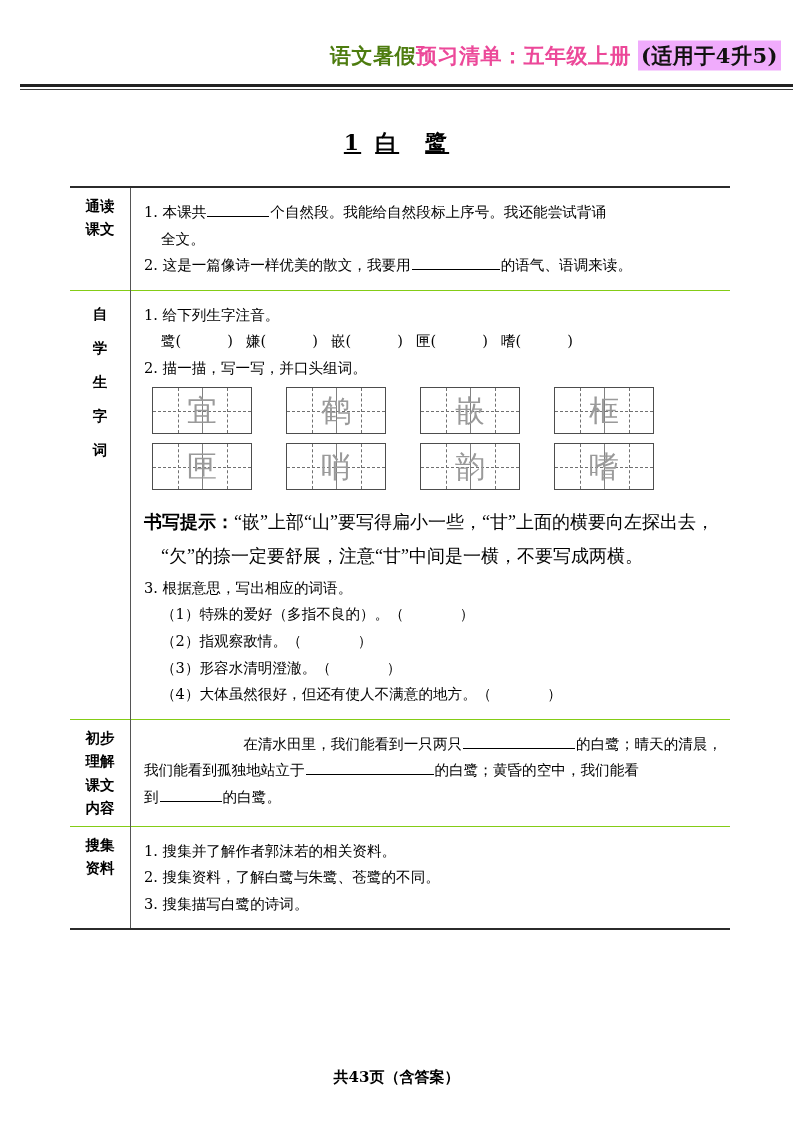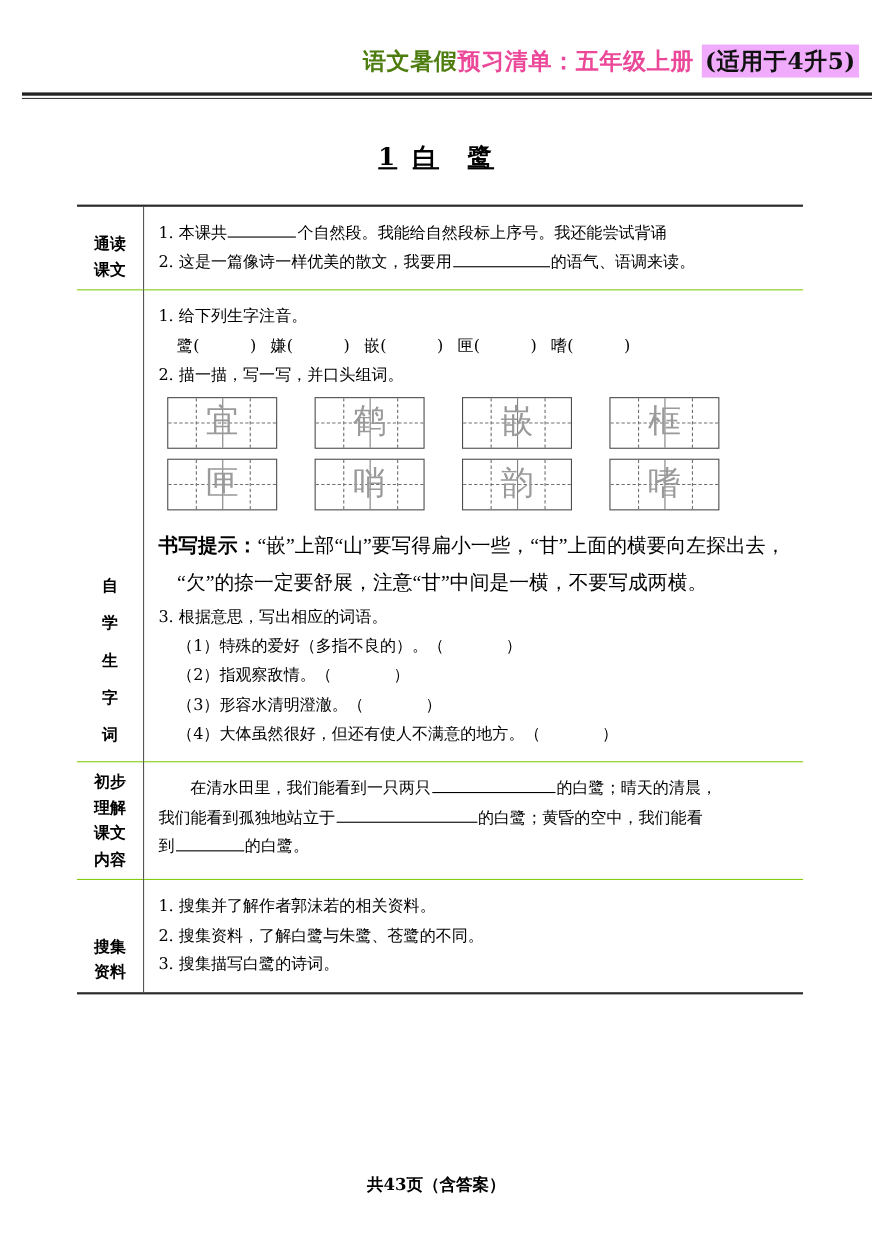--- a/index.html
+++ b/index.html
@@ -102,21 +102,21 @@
   .row + .row .label-col,
   .row + .row .body-col {
     border-top: 1px solid #84cc16;
   }
   .label-col {
     width: 60px;
     flex: 0 0 60px;
     display: flex;
     flex-direction: column;
     align-items: center;
-    justify-content: flex-end;
+    justify-content: flex-start;
     font-size: 14.5px;
     font-weight: bold;
     line-height: 1.62;
     padding: 6px 0;
     box-sizing: border-box;
     text-align: center;
   }
   .label-col.sparse { line-height: 2.35; }
   .divider {
     width: 1px;
@@ -128,21 +128,21 @@
     flex: 1 1 auto;
     padding: 11px 8px 11px 13px;
     box-sizing: border-box;
     font-size: 14.6px;
     line-height: 1.82;
   }
 
   .qline { white-space: nowrap; }
   .qnum { font-family: "DejaVu Serif", serif; }
   .indent-1 { padding-left: 17px; }
-  .para-indent { text-indent: 29px; }
+  .para-indent { text-indent: 29px; text-align: right; }
 
   .blank {
     display: inline-block;
     border-bottom: 1px solid #000000;
     vertical-align: baseline;
     height: 1.05em;
     margin: 0 1px;
   }
   .b-md { width: 62px; }
   .b-lg { width: 88px; }
@@ -252,20 +252,23 @@
     <div class="label-col">
       <div>通读</div>
       <div>课文</div>
     </div>
     <div class="divider"></div>
     <div class="body-col">
       <div class="qline">
         <span class="qnum">1.</span>
         <span>本课共</span><span class="blank b-md"></span><span>个自然段。我能给自然段标上序号。我还能尝试背诵</span>
       </div>
+      <div class="indent-1">
+        <span>全文。</span>
+      </div>
       <div class="qline">
         <span class="qnum">2.</span>
         <span>这是一篇像诗一样优美的散文，我要用</span><span class="blank b-lg"></span><span>的语气、语调来读。</span>
       </div>
     </div>
   </div>
 
   <div class="row">
     <div class="label-col sparse">
       <div>自</div>

